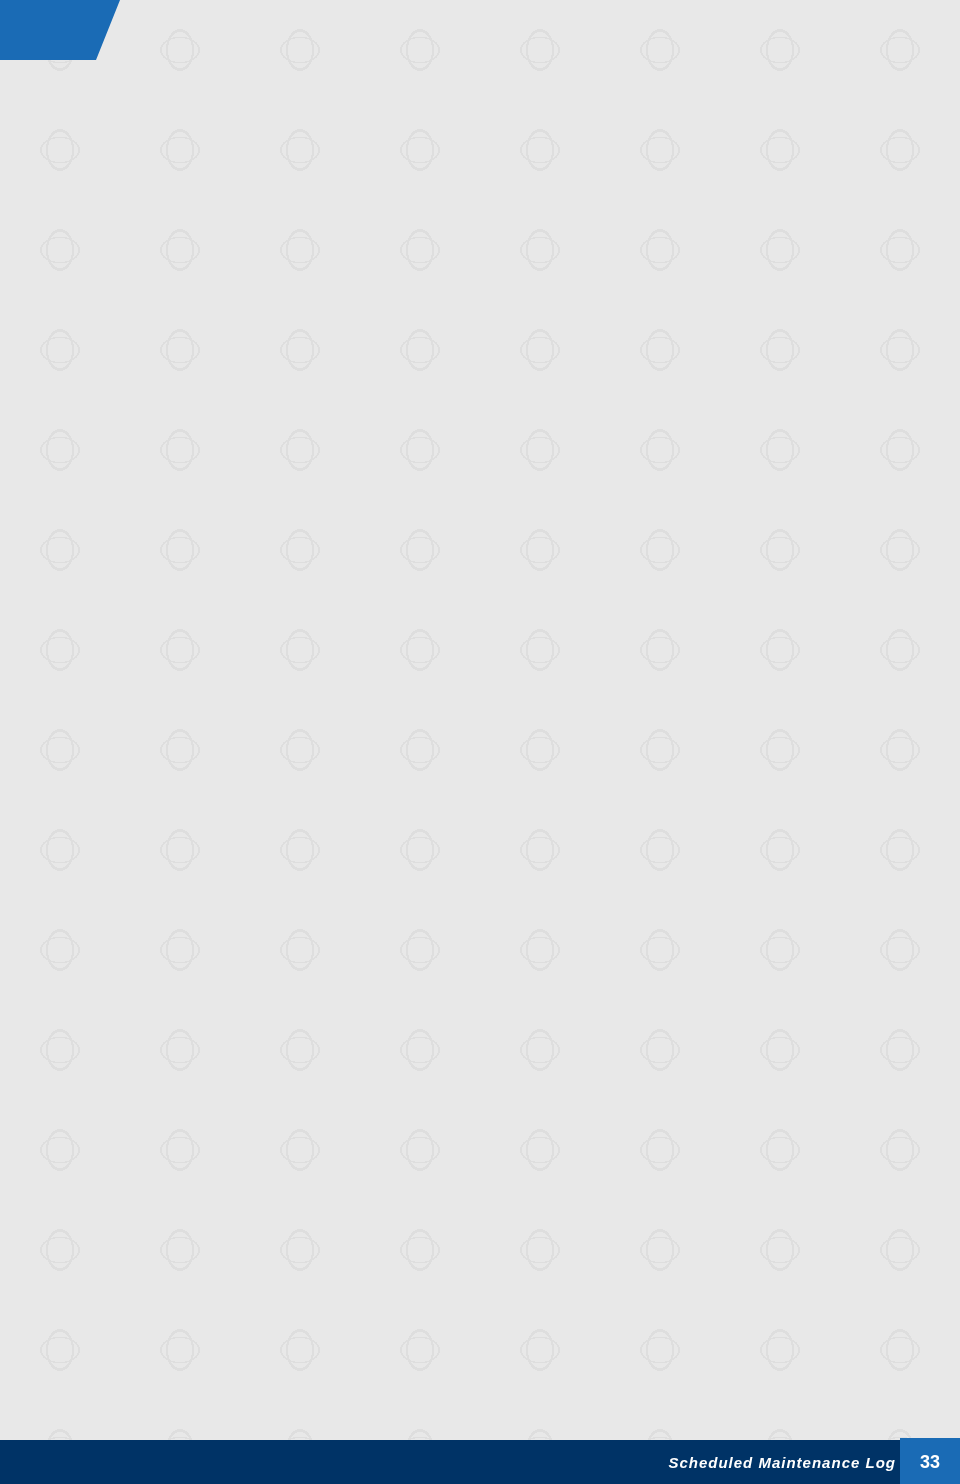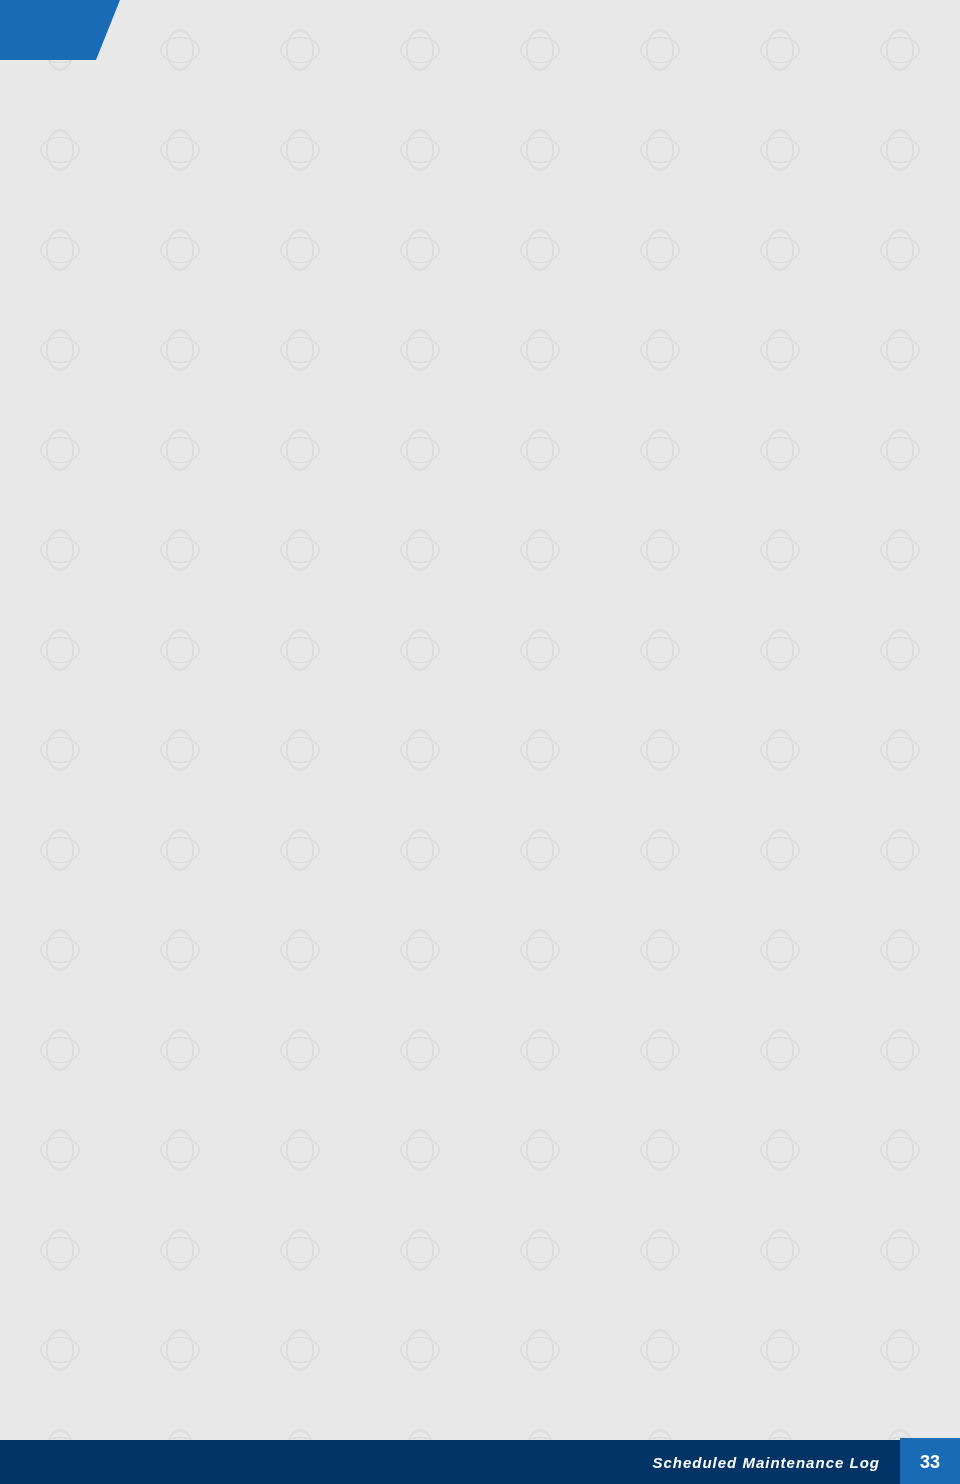--- a/index.html
+++ b/index.html
@@ -334,18 +334,18 @@
         </div>
 
       </div>
     </div>
 
     <div class="footnote">¹ Specific services apply to specific operating conditions. See pages 14–15 for details.</div>
   </div>
 
   <div style="position: absolute; bottom: 0; left: 0; right: 0; z-index: 2;">
     <div style="display: flex; align-items: center; justify-content: flex-end; background-color: #003366; height: 44px; padding-right: 0;">
-      <span class="footer-label" style="color: white; font-size: 15px; font-style: italic; font-weight: bold; letter-spacing: 1px; padding-right: 20px;">Scheduled Maintenance Log</span>
+      <span class="footer-label" style="color: white; font-size: 15px; font-style: italic; font-weight: bold; letter-spacing: 1px; padding-right: 4px;">Scheduled Maintenance Log</span>
       <div style="background-color: #1a6bb5; color: white; font-size: 18px; font-weight: bold; padding: 0 20px; height: 48px; display: flex; align-items: center;">33</div>
     </div>
   </div>
 
 </div>
 
 </body></html>

